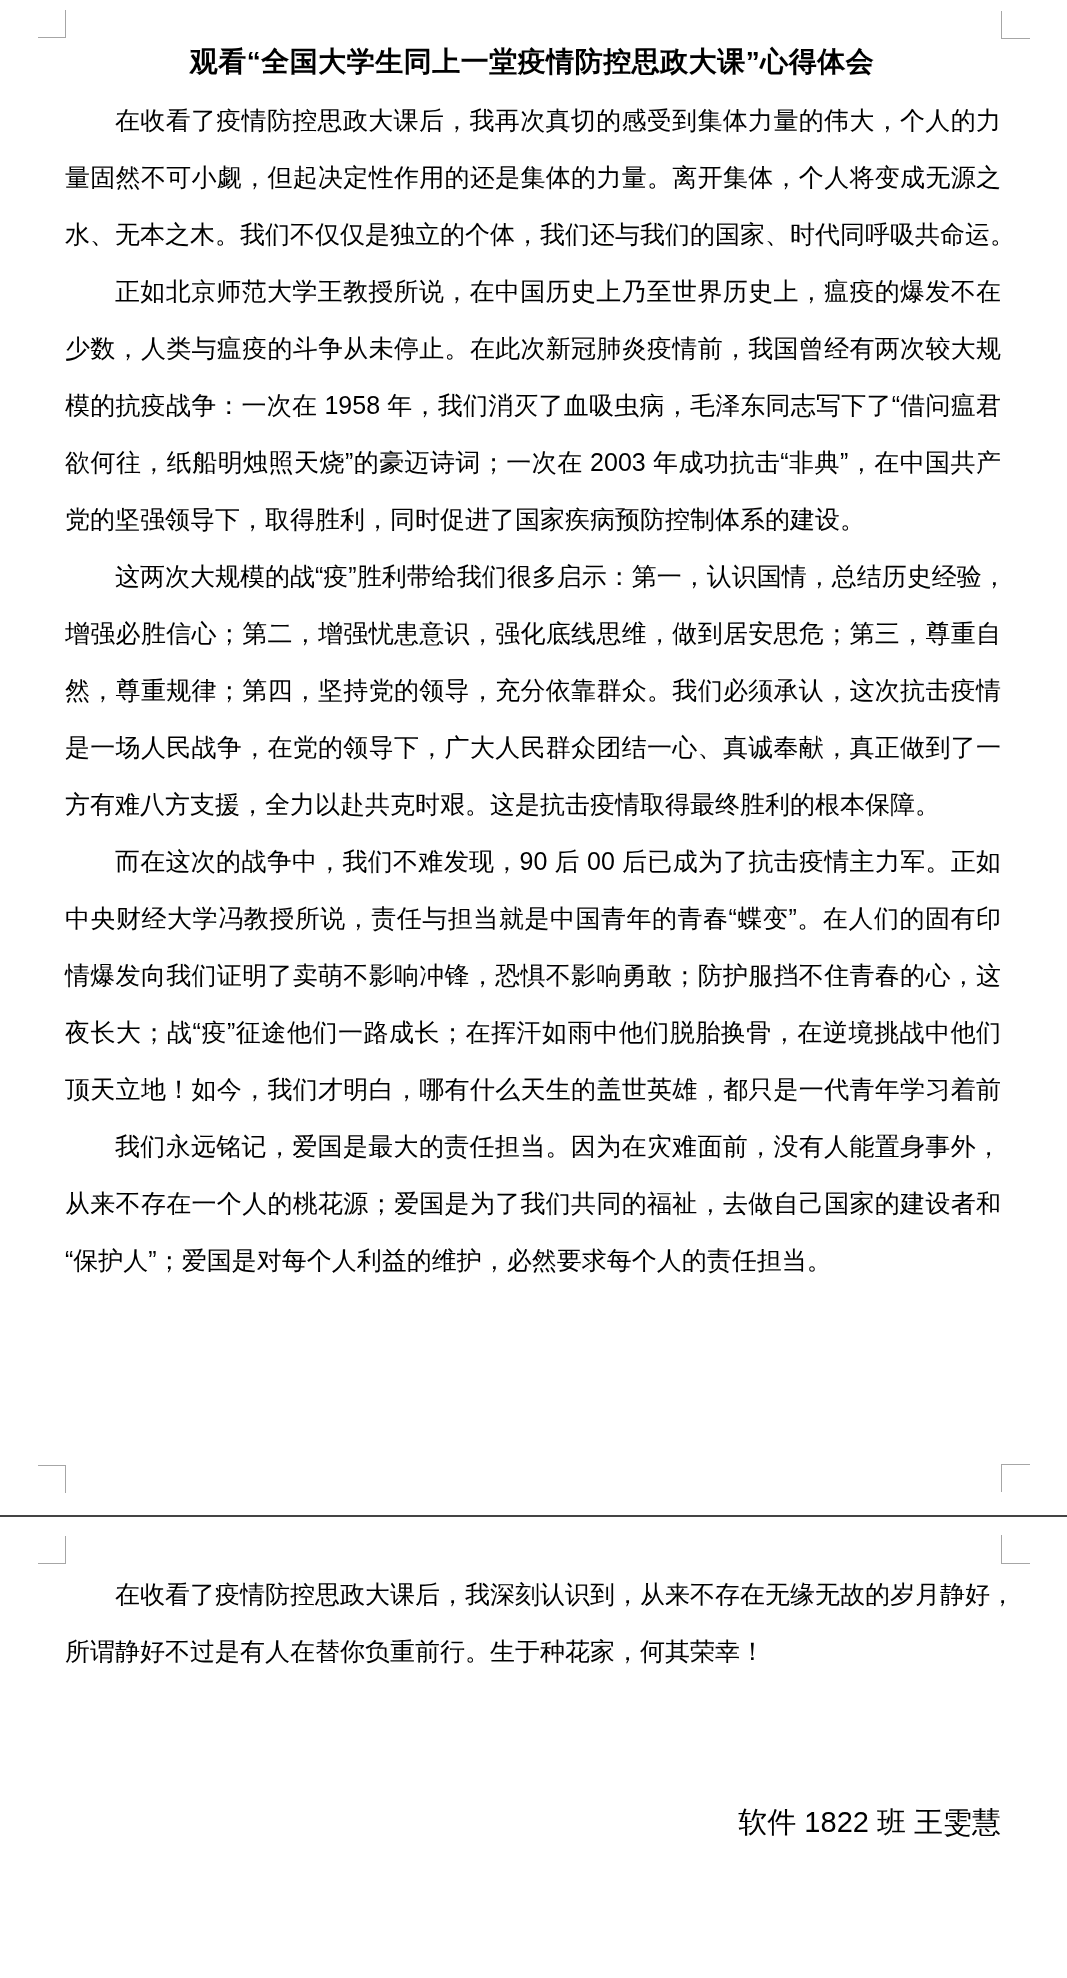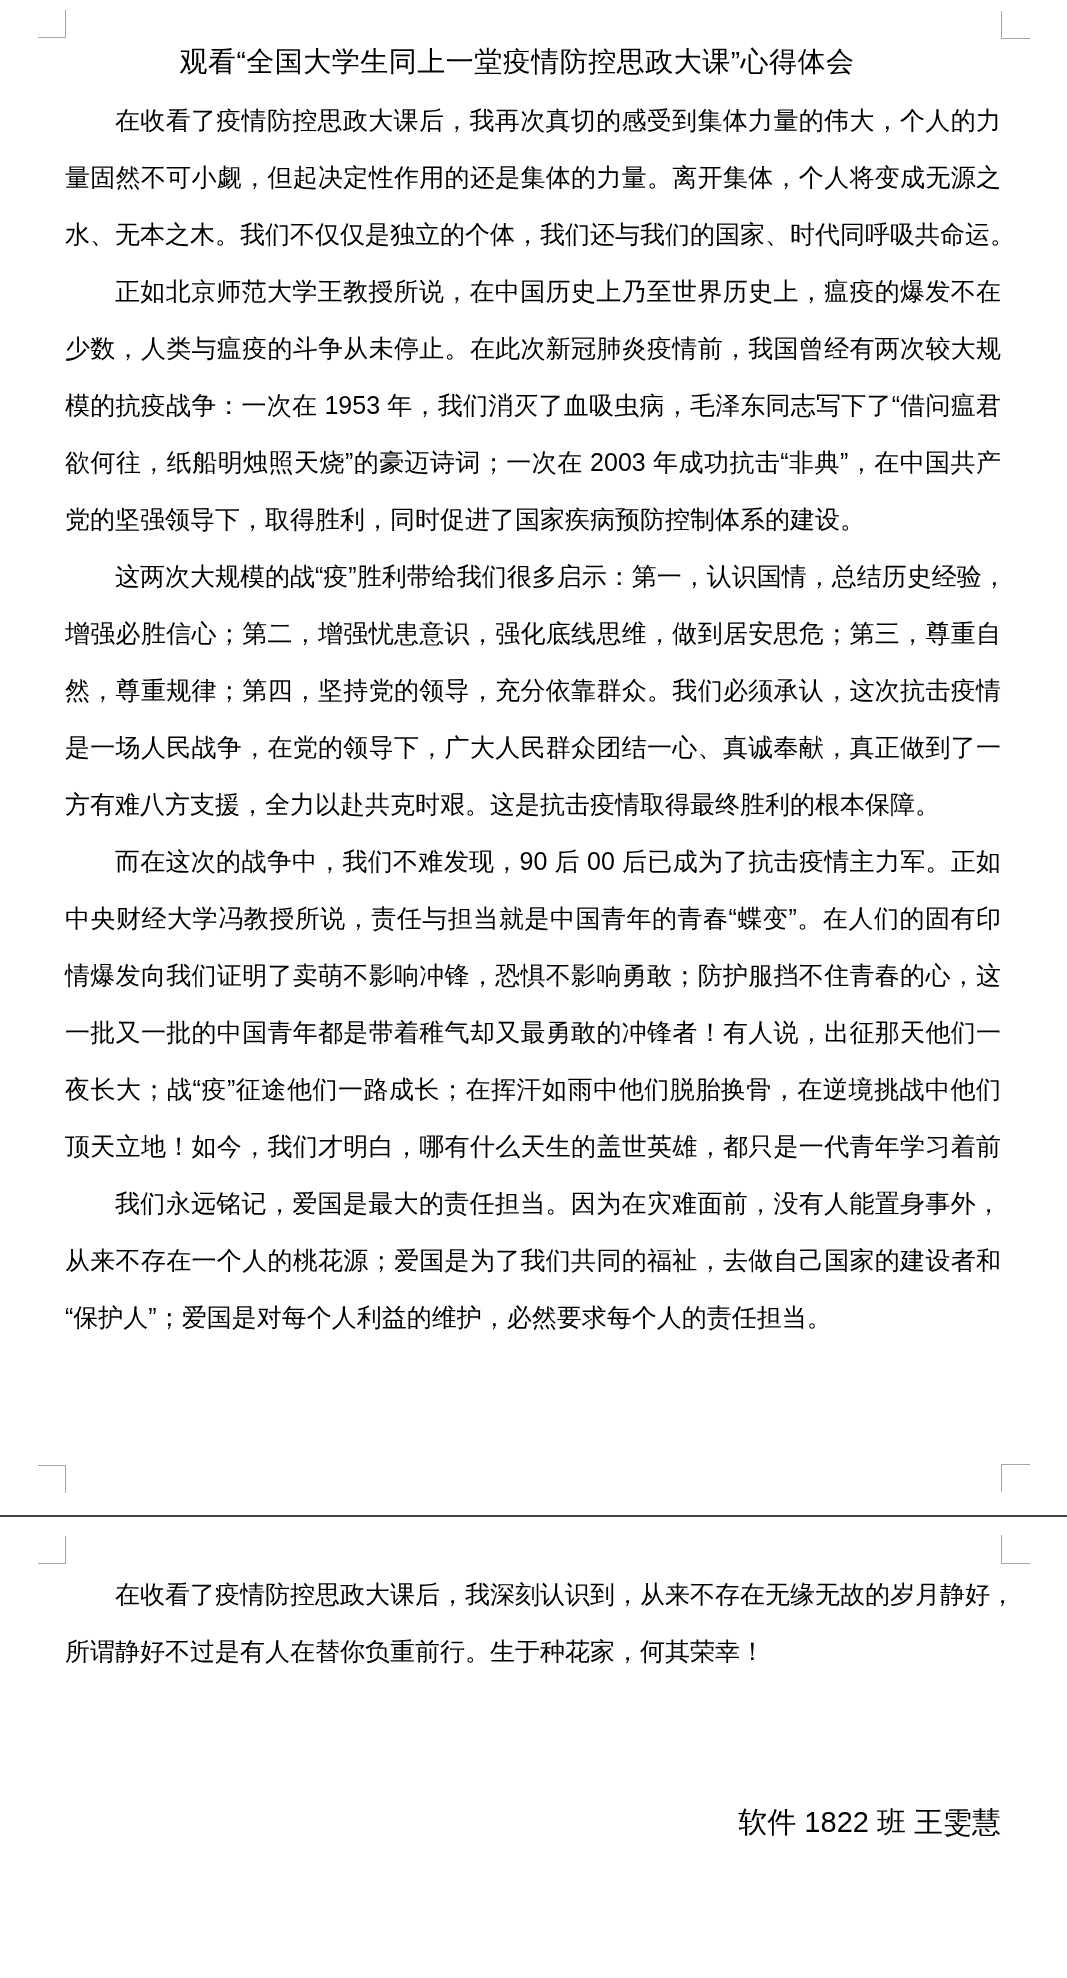--- a/index.html
+++ b/index.html
@@ -11,25 +11,25 @@
     position: relative;
     width: 1067px;
     height: 1978px;
     background: #ffffff;
     font-family: "Liberation Sans", sans-serif;
     color: #000000;
     overflow: hidden;
   }
   .doc-title {
     position: absolute;
-    left: 49px;
+    left: 64px;
     top: 42px;
     width: 936px;
     text-align: center;
-    font-weight: normal;
+    font-weight: bold;
     font-size: 28px;
     line-height: 40px;
     letter-spacing: 0.5px;
   }
   .textblock {
     position: absolute;
     left: 65px;
     width: 936px;
   }
   .body1 { top: 92px; }
@@ -90,34 +90,33 @@
   <div class="doc-title">观看“全国大学生同上一堂疫情防控思政大课”心得体会</div>
 
   <div class="textblock body1">
 
     <div class="line indent">在收看了疫情防控思政大课后，我再次真切的感受到集体力量的伟大，个人的力</div>
     <div class="line">量固然不可小觑，但起决定性作用的还是集体的力量。离开集体，个人将变成无源之</div>
     <div class="line pl">水、无本之木。我们不仅仅是独立的个体，我们还与我们的国家、时代同呼吸共命运。</div>
 
     <div class="line indent">正如北京师范大学王教授所说，在中国历史上乃至世界历史上，瘟疫的爆发不在</div>
     <div class="line">少数，人类与瘟疫的斗争从未停止。在此次新冠肺炎疫情前，我国曾经有两次较大规</div>
-    <div class="line">模的抗疫战争：一次在 1953 年，我们消灭了血吸虫病，毛泽东同志写下了“借问瘟君</div>
+    <div class="line">模的抗疫战争：一次在 1958 年，我们消灭了血吸虫病，毛泽东同志写下了“借问瘟君</div>
     <div class="line">欲何往，纸船明烛照天烧”的豪迈诗词；一次在 2003 年成功抗击“非典”，在中国共产</div>
     <div class="line pl">党的坚强领导下，取得胜利，同时促进了国家疾病预防控制体系的建设。</div>
 
     <div class="line indent">这两次大规模的战“疫”胜利带给我们很多启示：第一，认识国情，总结历史经验，</div>
     <div class="line">增强必胜信心；第二，增强忧患意识，强化底线思维，做到居安思危；第三，尊重自</div>
     <div class="line">然，尊重规律；第四，坚持党的领导，充分依靠群众。我们必须承认，这次抗击疫情</div>
     <div class="line">是一场人民战争，在党的领导下，广大人民群众团结一心、真诚奉献，真正做到了一</div>
     <div class="line pl">方有难八方支援，全力以赴共克时艰。这是抗击疫情取得最终胜利的根本保障。</div>
 
     <div class="line indent">而在这次的战争中，我们不难发现，90 后 00 后已成为了抗击疫情主力军。正如</div>
     <div class="line">中央财经大学冯教授所说，责任与担当就是中国青年的青春“蝶变”。在人们的固有印</div>
     <div class="line">情爆发向我们证明了卖萌不影响冲锋，恐惧不影响勇敢；防护服挡不住青春的心，这</div>
-    <div class="line">一批又一批的中国青年都是带着稚气却又最勇敢的冲锋者！有人说，出征那天他们一</div>
     <div class="line">夜长大；战“疫”征途他们一路成长；在挥汗如雨中他们脱胎换骨，在逆境挑战中他们</div>
     <div class="line">顶天立地！如今，我们才明白，哪有什么天生的盖世英雄，都只是一代青年学习着前</div>
 
     <div class="line indent">我们永远铭记，爱国是最大的责任担当。因为在灾难面前，没有人能置身事外，</div>
     <div class="line">从来不存在一个人的桃花源；爱国是为了我们共同的福祉，去做自己国家的建设者和</div>
     <div class="line pl">“保护人”；爱国是对每个人利益的维护，必然要求每个人的责任担当。</div>
   </div>
 
   <div class="pagebreak"></div>
 

